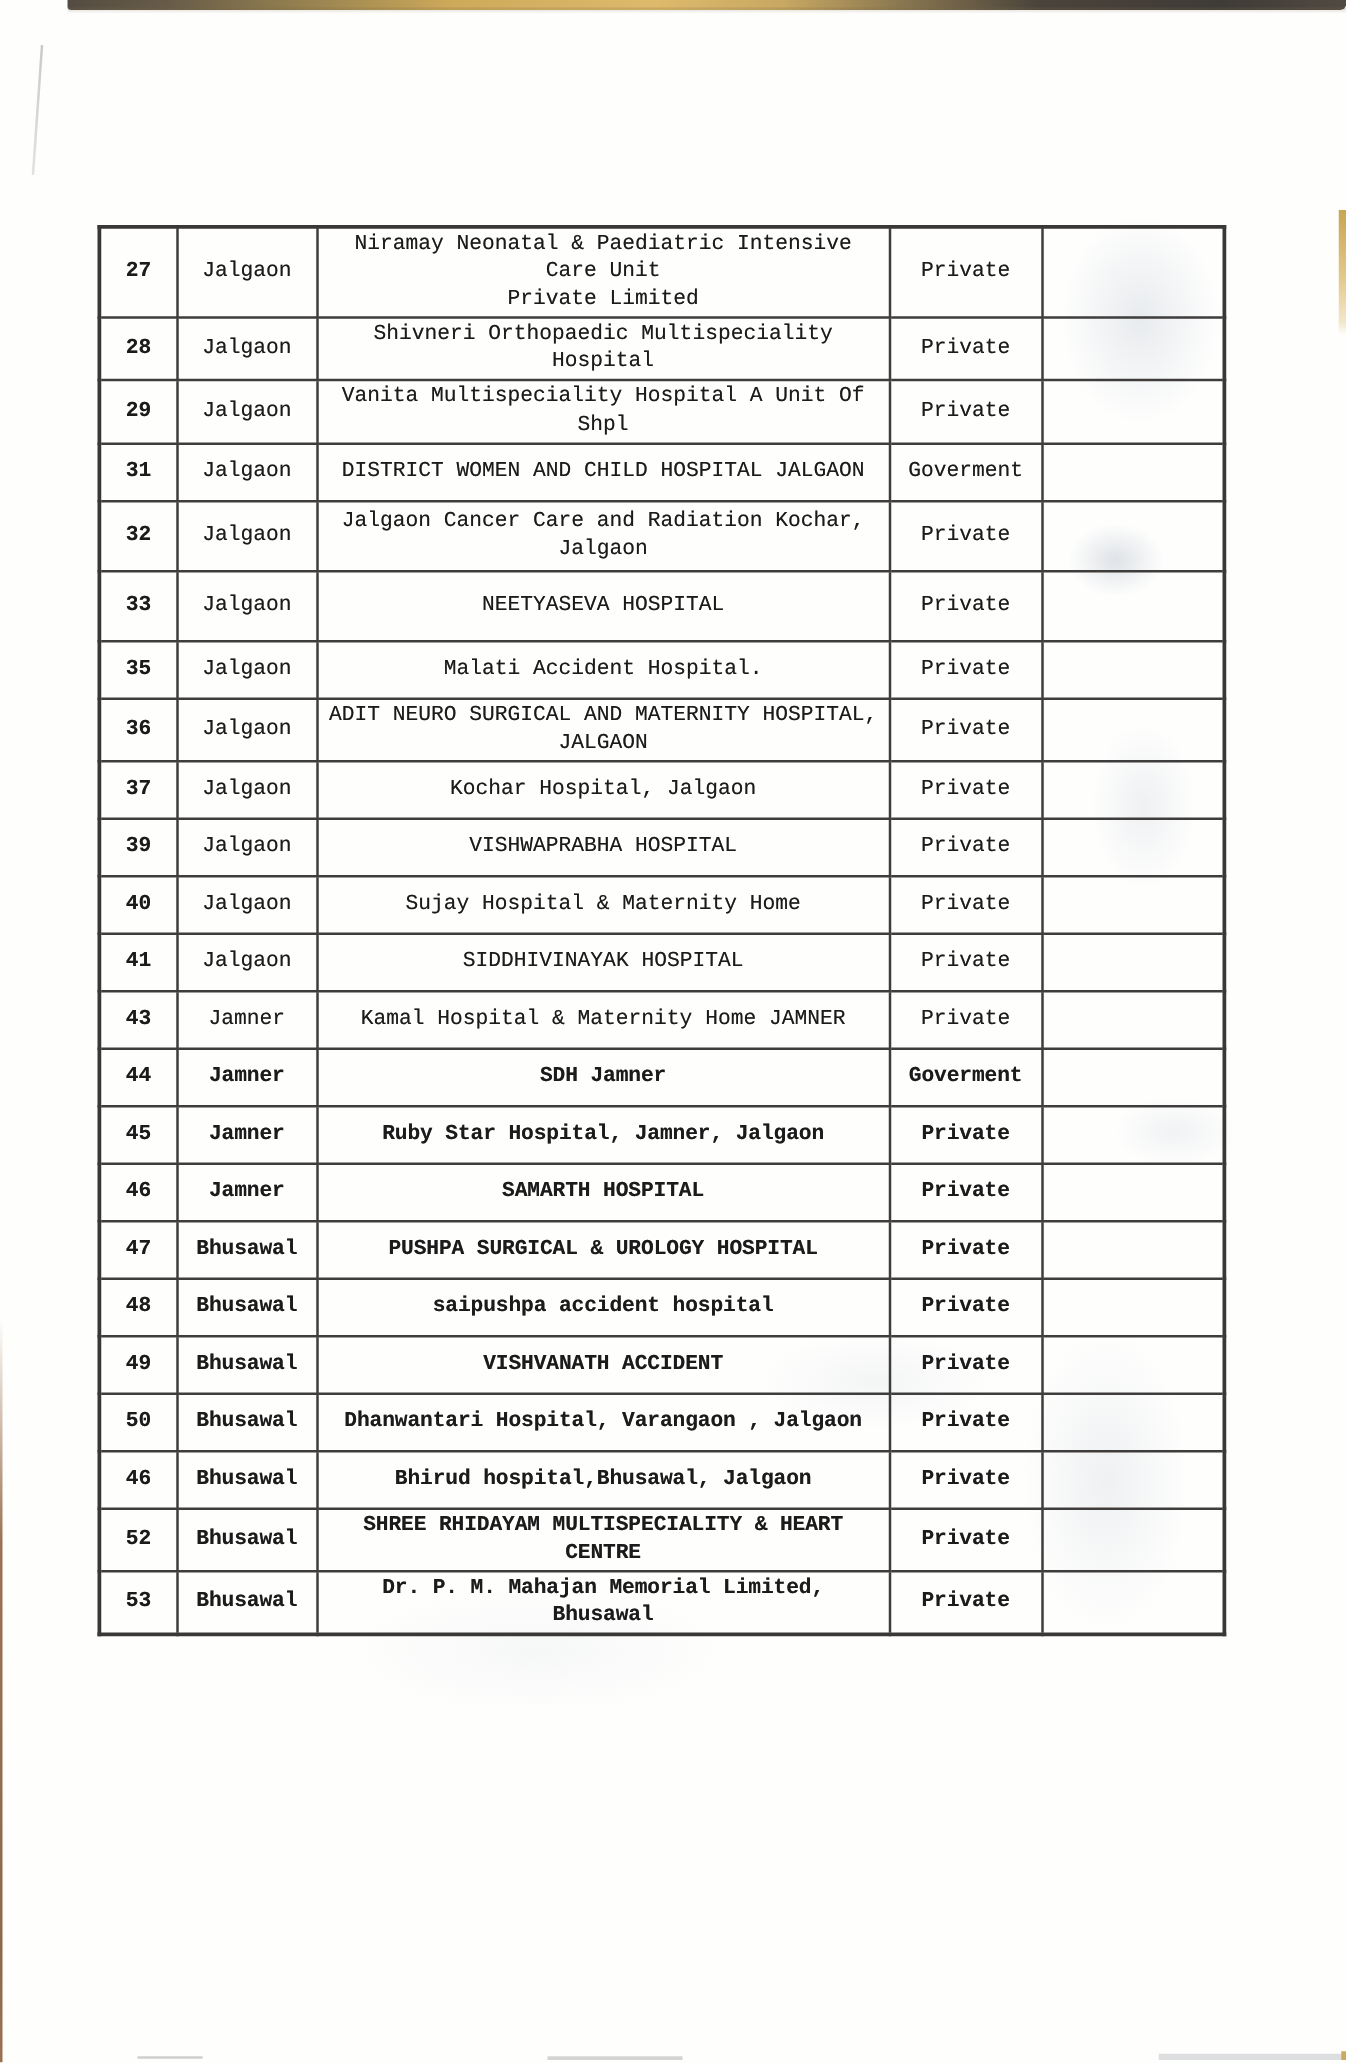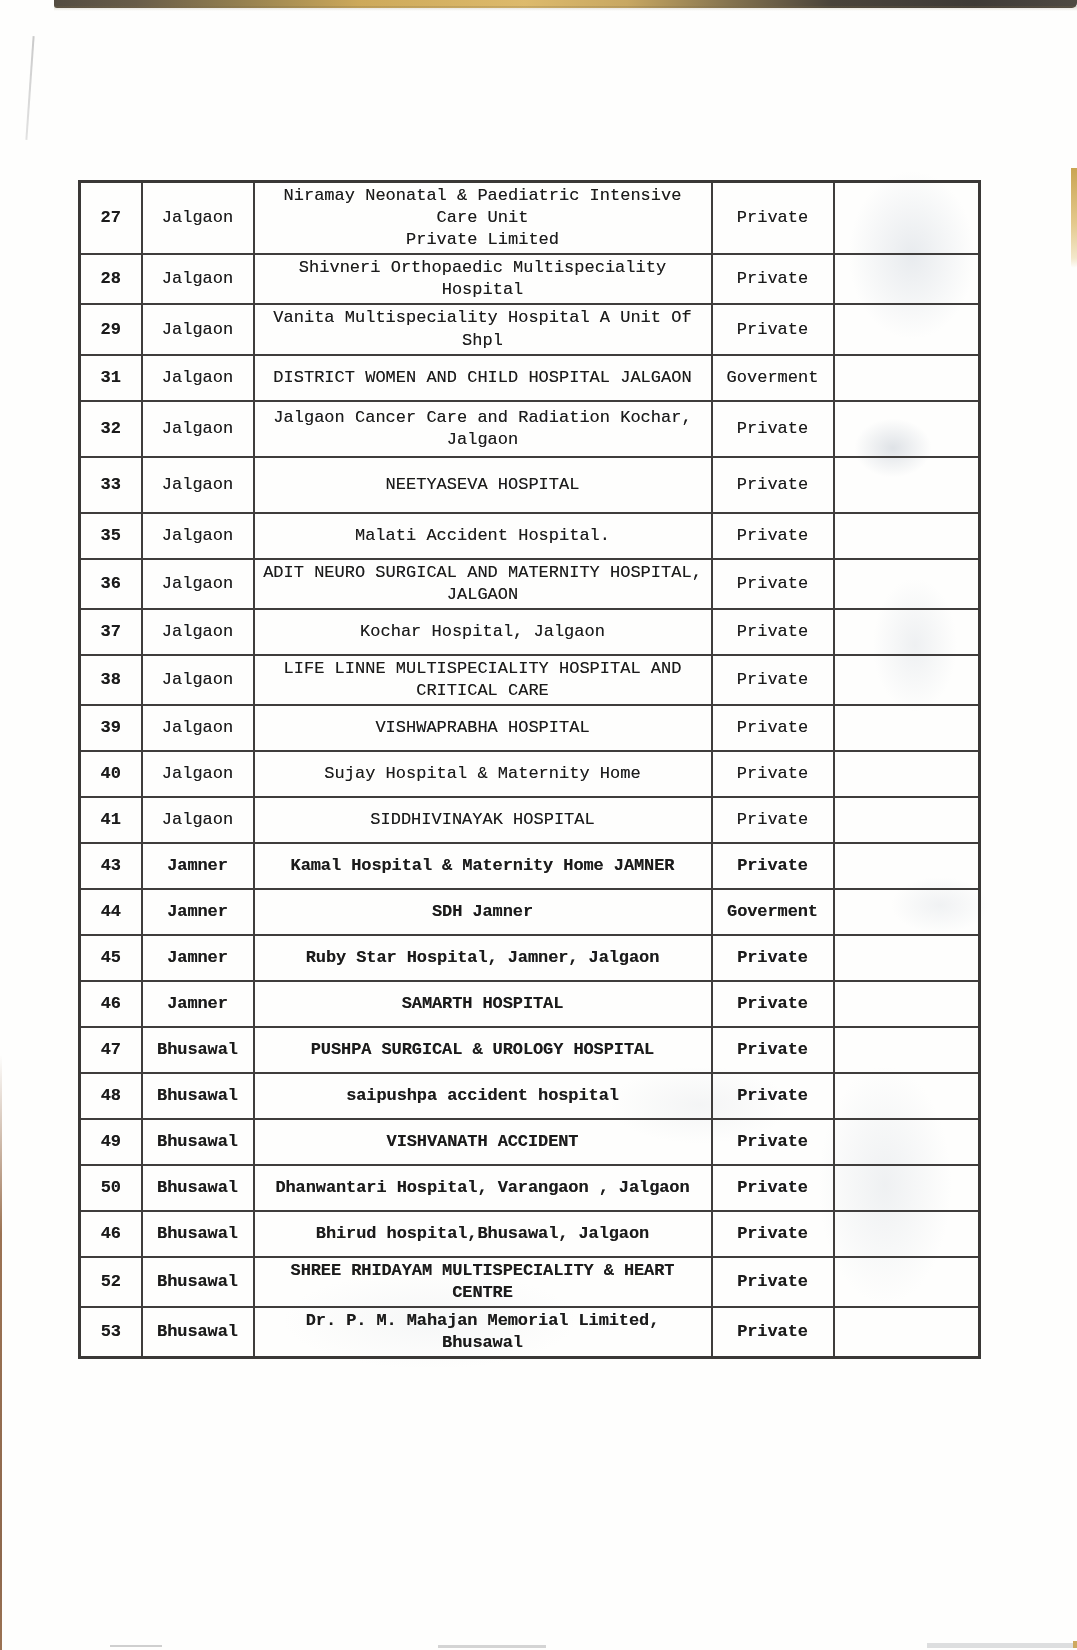--- a/index.html
+++ b/index.html
@@ -173,28 +173,20 @@
       <td class="c-blank"></td>
     </tr>
         <tr>
       <td class="c-no">37</td>
       <td class="c-city">Jalgaon</td>
       <td class="c-name">Kochar Hospital, Jalgaon</td>
       <td class="c-type">Private</td>
       <td class="c-blank"></td>
     </tr>
         <tr>
-      <td class="c-no">38</td>
-      <td class="c-city">Jalgaon</td>
-      <td class="c-name">LIFE LINNE MULTISPECIALITY HOSPITAL AND
-CRITICAL CARE</td>
-      <td class="c-type">Private</td>
-      <td class="c-blank"></td>
-    </tr>
-        <tr>
       <td class="c-no">39</td>
       <td class="c-city">Jalgaon</td>
       <td class="c-name">VISHWAPRABHA HOSPITAL</td>
       <td class="c-type">Private</td>
       <td class="c-blank"></td>
     </tr>
         <tr>
       <td class="c-no">40</td>
       <td class="c-city">Jalgaon</td>
       <td class="c-name">Sujay Hospital &amp; Maternity Home</td>

